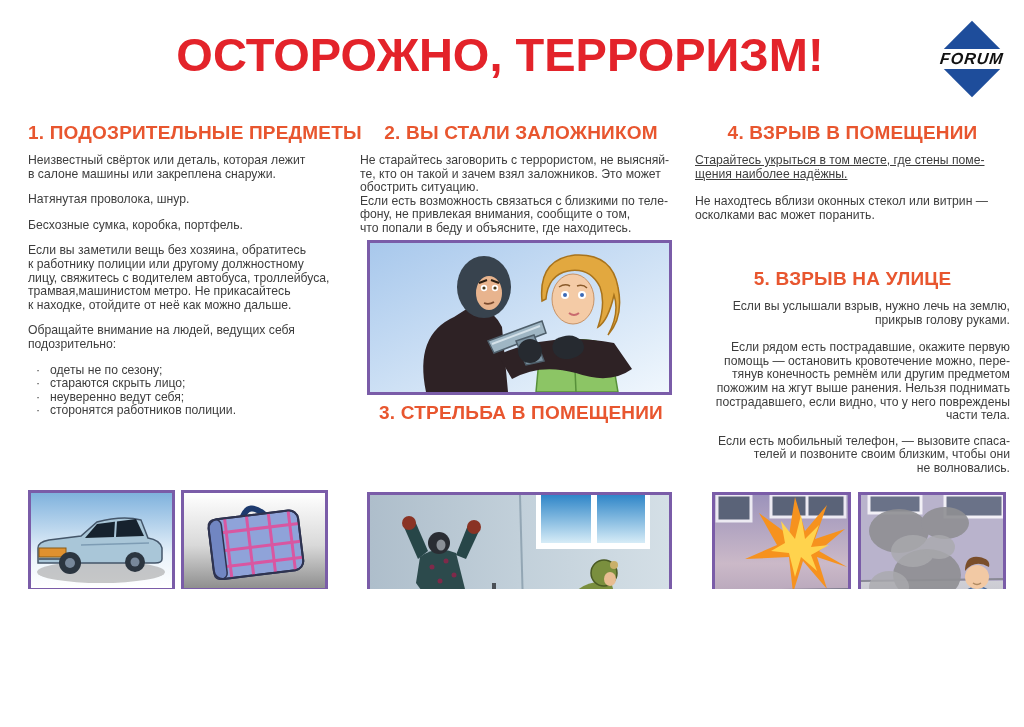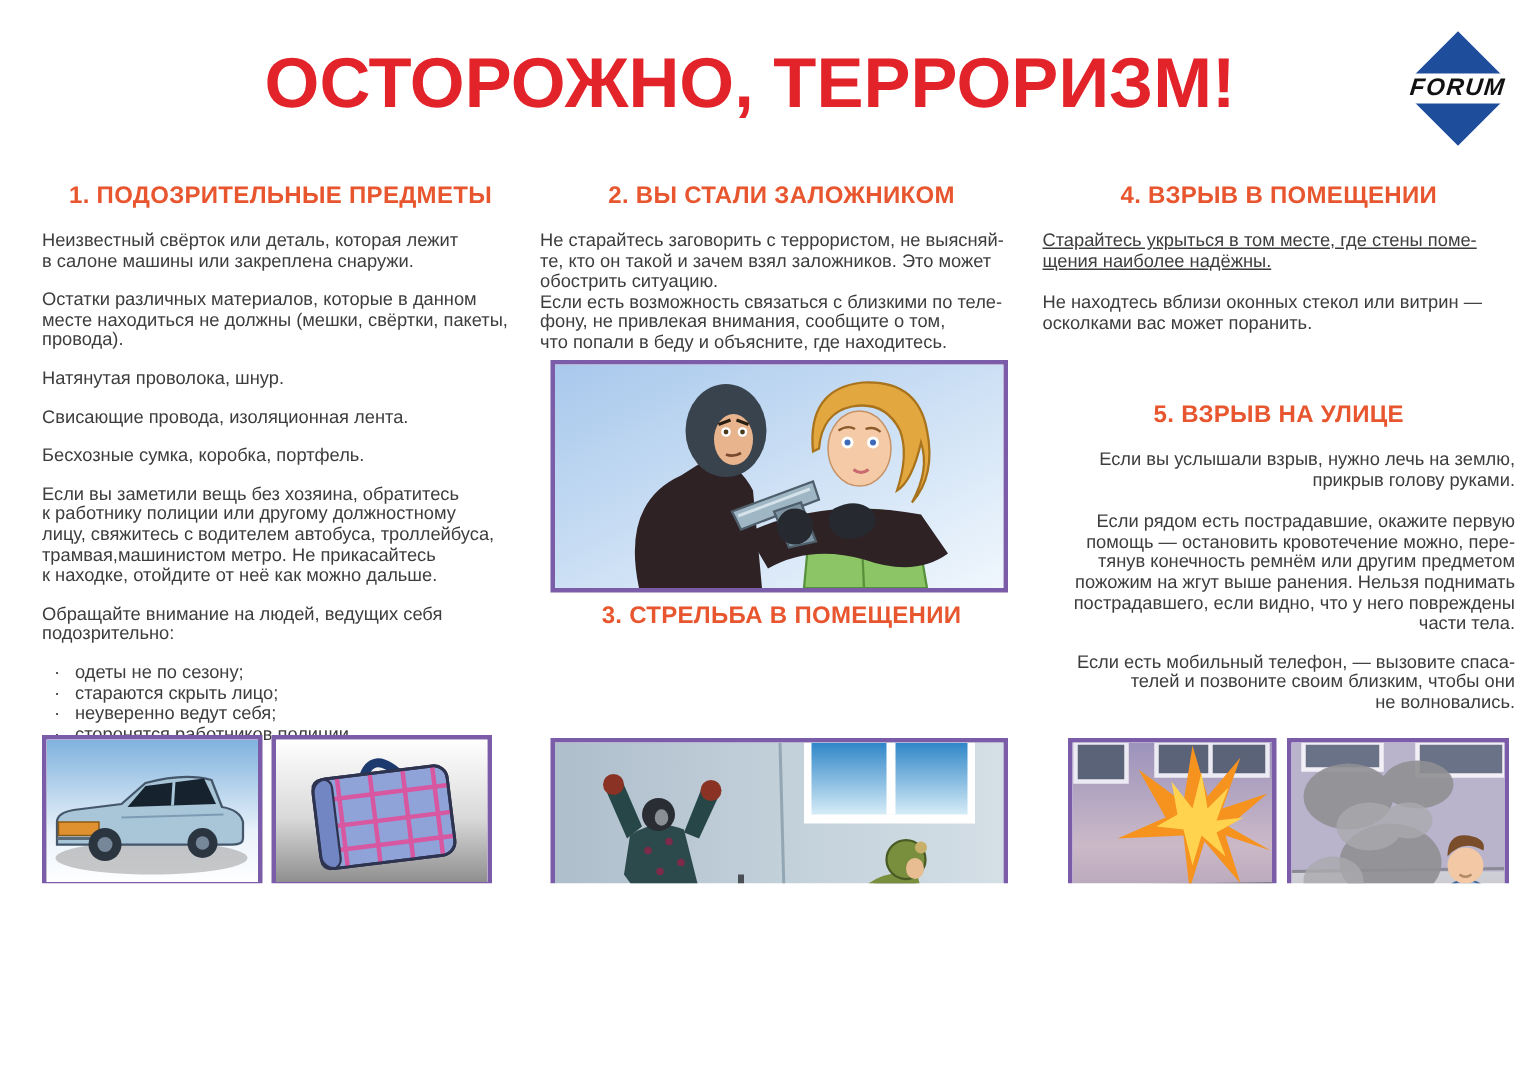--- a/index.html
+++ b/index.html
@@ -25,21 +25,21 @@
   .logo .band span{
     font-style:italic; font-weight:700; font-size:16px; color:#111111;
     letter-spacing:1px; transform:skewX(-6deg);
   }
   .col{position:absolute; top:118px;}
   #col1{left:28px;  width:318px; height:582px;}
   #col2{left:360px; width:322px; height:582px;}
   #col3{left:695px; width:315px; height:582px;}
   .h{
     position:absolute; left:0; width:100%; text-align:center;
-    font-size:16px; font-weight:700; color:#e8562f; letter-spacing:.2px;
+    font-size:19px; font-weight:700; color:#e8562f; letter-spacing:.2px;
     white-space:nowrap;
   }
   .tblock{position:absolute; left:0; width:100%;}
   .para{
     margin:0 0 12px 0; font-size:12.2px; line-height:13.6px; color:#3d3d3d;
     white-space:pre-line;
   }
   .bullet-row{display:flex; font-size:12.2px; line-height:13.6px; color:#3d3d3d;}
   .bullet-row .dot{width:14px; padding-left:8px; flex:none;}
   .imgbox{
@@ -60,25 +60,21 @@
     <div class="band">
       <span>FORUM</span>
     </div>
   </div>
 
   <div class="col" id="col1">
     <div class="h" style="top:4px;">1. ПОДОЗРИТЕЛЬНЫЕ ПРЕДМЕТЫ</div>
     <div class="tblock" style="top:36px;">
       <p class="para">Неизвестный свёрток или деталь, которая лежит
 в салоне машины или закреплена снаружи.</p>
-      <p class="para">Остатки различных материалов, которые в данном
-месте находиться не должны (мешки, свёртки, пакеты,
-провода).</p>
       <p class="para">Натянутая проволока, шнур.</p>
-      <p class="para">Свисающие провода, изоляционная лента.</p>
       <p class="para">Бесхозные сумка, коробка, портфель.</p>
       <p class="para">Если вы заметили вещь без хозяина, обратитесь
 к работнику полиции или другому должностному
 лицу, свяжитесь с водителем автобуса, троллейбуса,
 трамвая,машинистом метро. Не прикасайтесь
 к находке, отойдите от неё как можно дальше.</p>
       <p class="para" style="margin-bottom:12px;">Обращайте внимание на людей, ведущих себя
 подозрительно:</p>
       <div class="bullet-row">
           <span class="dot">·</span>

